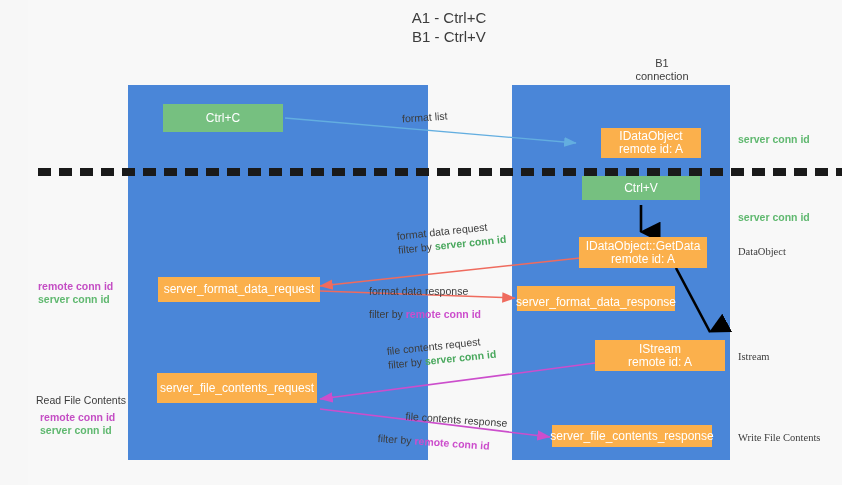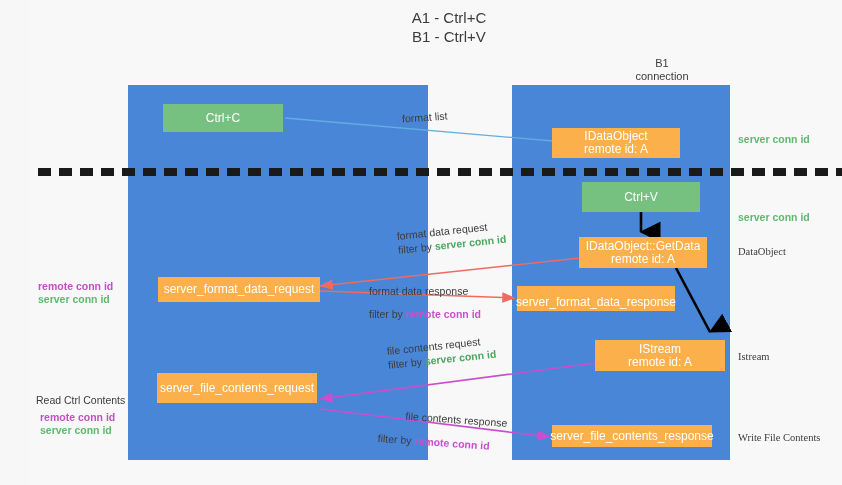--- a/index.html
+++ b/index.html
@@ -148,26 +148,26 @@
 
     <line x1="567" y1="363" x2="292" y2="399" stroke="#cc4ecc" stroke-width="1.5" marker-end="url(#ah-magenta)"></line>
 
     <line x1="292" y1="409" x2="522" y2="437" stroke="#cc4ecc" stroke-width="1.5" marker-end="url(#ah-magenta)"></line>
   </svg>
 
   <div class="abs node green" style="left:135px; top:104px; width:120px; height:28px;">
     <div>Ctrl+C</div>
   </div>
 
-  <div class="abs node orange" style="left:524px; top:128px; width:128px; height:30px;">
+  <div class="abs node orange" style="left:573px; top:128px; width:100px; height:30px;">
     <div>IDataObject</div>
     <div>remote id: A</div>
   </div>
 
-  <div class="abs node green" style="left:554px; top:182px; width:118px; height:30px;">
+  <div class="abs node green" style="left:554px; top:176px; width:118px; height:24px;">
     <div>Ctrl+V</div>
   </div>
 
   <div class="abs node orange" style="left:551px; top:237px; width:128px; height:31px;align-items:center;">
     <div>IDataObject::GetData</div>
     <div>remote id: A</div>
   </div>
 
   <div class="abs node orange" style="left:130px; top:277px; width:162px; height:25px;">
     <div>server_format_data_request</div>
@@ -218,17 +218,17 @@
 
   <div class="abs side-note green" style="left:710px; top:132px;">server conn id</div>
   <div class="abs side-note green" style="left:710px; top:210px;">server conn id</div>
   <div class="abs side-note right-plain" style="left:710px; top:245px;">DataObject</div>
   <div class="abs side-note right-plain" style="left:710px; top:350px;">Istream</div>
   <div class="abs side-note right-plain" style="left:710px; top:431px;">Write File Contents</div>
 
   <div class="abs side-note magenta" style="left:10px; top:279px;">remote conn id</div>
   <div class="abs side-note green" style="left:10px; top:292px;">server conn id</div>
 
-  <div class="abs side-note dark" style="left:8px; top:393px;">Read Ctrl Contents</div>
+  <div class="abs side-note dark" style="left:8px; top:393px;">Read File Contents</div>
   <div class="abs side-note magenta" style="left:12px; top:410px;">remote conn id</div>
   <div class="abs side-note green" style="left:12px; top:423px;">server conn id</div>
 
 </div>
 
 </body></html>

